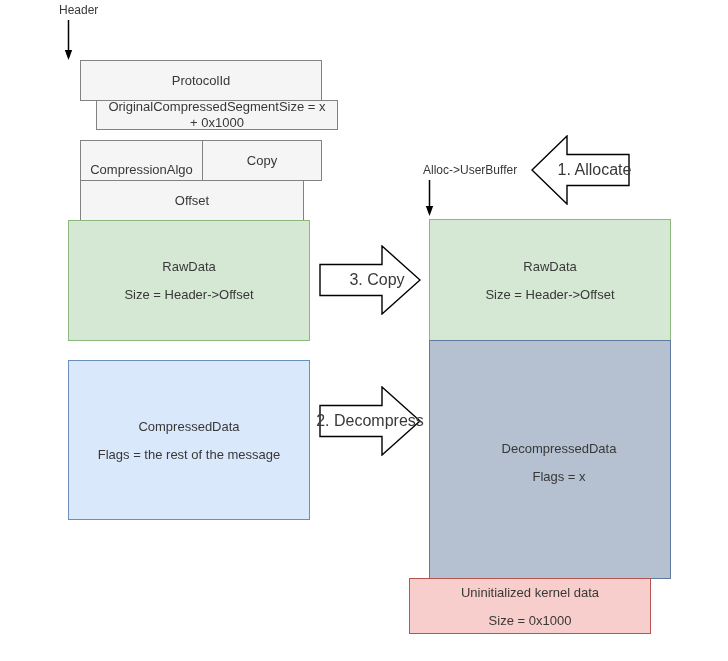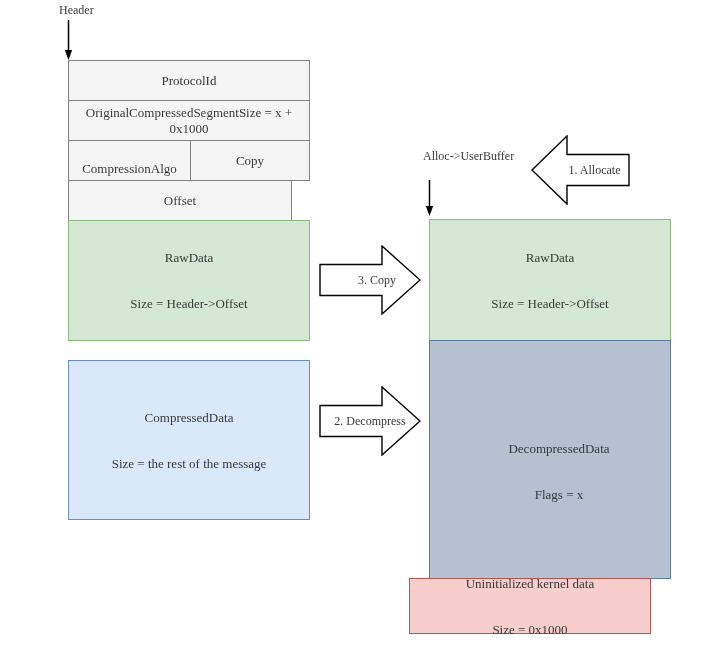--- a/index.html
+++ b/index.html
@@ -1,78 +1,78 @@
 <!DOCTYPE html>
 <html style="--canvas-bg: #ffffff; --gray-fill: #f5f5f5; --gray-stroke: #828282; --green-fill: #d5e8d4; --green-stroke: #8cb87e; --blue-fill: #dae8fc; --blue-stroke: #6c8ebf; --slate-fill: #b5c1d0; --slate-stroke: #5f7a9d; --pink-fill: #f8cecc; --pink-stroke: #b85450; --text-color: #383838; --arrow-stroke: #000000;"><head>
 <meta charset="utf-8">
 <style>
   html,body{margin:0;padding:0;background:#fff;}
   .canvas{
     position:relative;
     width:728px;height:661px;
     background:var(--canvas-bg,#fff);
-    font-family:Liberation Serif, serif;
+    font-family:Liberation Sans, sans-serif;
     color:var(--text-color,#383838);
     overflow:hidden;
   }
   .abs{position:absolute;}
   .box{
     position:absolute;
     box-sizing:border-box;
     display:flex;
     align-items:center;
     justify-content:center;
     text-align:center;
     font-size:13px;
     padding:0 10px;
   }
-  .box.gray {background:var(--gray-fill,#f5f5f5);  border:1px solid var(--gray-stroke,#828282);}
+  .box.gray {background:var(--gray-fill,#f5f5f5);  border:1px solid var(--gray-stroke,#828282);margin-left:12px;}
   .box.green{background:var(--green-fill,#d5e8d4); border:1px solid var(--green-stroke,#82b366);}
   .box.blue {background:var(--blue-fill,#dae8fc);  border:1px solid var(--blue-stroke,#6c8ebf);}
   .box.slate{background:var(--slate-fill,#b5c1d0); border:1px solid var(--slate-stroke,#5f7a9d);padding-left:28px;}
   .box.pink {background:var(--pink-fill,#f8cecc);  border:1px solid var(--pink-stroke,#b85450);}
-  .two-line{flex-direction:column;gap:31px;line-height:15px;}
+  .two-line{flex-direction:column;gap:13px;line-height:15px;}
   .ptr-label{
     position:absolute;
     font-size:12px;
     white-space:nowrap;
   }
   .step-arrow{position:absolute;}
   .step-arrow svg{display:block;}
   .step-arrow .arrow-shape{fill:#ffffff;stroke:var(--arrow-stroke,#000);stroke-width:1.4;stroke-linejoin:miter;}
   .step-arrow .arrow-label{
     position:absolute;left:0;top:0;width:100%;height:100%;
     display:flex;align-items:center;justify-content:center;
-    font-size:12px;white-space:nowrap;
+    font-size:16px;white-space:nowrap;
   }
   .thin-arrow line{stroke:#000;stroke-width:1.5;}
   .thin-arrow polygon{fill:#000;}
 </style>
 </head>
 <body>
 
 <div class="canvas">
 
   <div class="ptr-label" style="left:59px;top:3px;">Header</div>
   <svg class="abs thin-arrow" style="left:62px;top:19px;" width="13" height="42">
     <line x1="6.5" y1="1" x2="6.5" y2="32"></line>
     <polygon points="6.5,41 2.8,31 10.2,31"></polygon>
   </svg>
 
-  <div class="ptr-label" style="left:423px;top:149px;">Alloc-&gt;UserBuffer</div>
+  <div class="ptr-label" style="left:423px;top:163px;">Alloc-&gt;UserBuffer</div>
   <svg class="abs thin-arrow" style="left:423px;top:179px;" width="13" height="38">
     <line x1="6.5" y1="1" x2="6.5" y2="28"></line>
     <polygon points="6.5,37 2.8,27 10.2,27"></polygon>
   </svg>
 
   <div class="box gray" style="left:68px;top:60px;width:242px;height:41px;">
     <span>ProtocolId</span>
   </div>
 
-  <div class="box gray" style="left:68px;top:100px;width:242px;height:41px;line-height:16px;">
+  <div class="box gray" style="left:84px;top:100px;width:242px;height:30px;line-height:16px;">
     <span>OriginalCompressedSegmentSize = x + 0x1000</span>
   </div>
 
   <div class="box gray" style="left:68px;top:140px;width:123px;height:58px;">
     <span>CompressionAlgo</span>
   </div>
   <div class="box gray" style="left:190px;top:140px;width:120px;height:41px;">
     <span>Copy</span>
   </div>
 
@@ -80,21 +80,21 @@
     <span>Offset</span>
   </div>
 
   <div class="box green two-line" style="left:68px;top:220px;width:242px;height:121px;">
     <div>RawData</div>
     <div>Size = Header-&gt;Offset</div>
   </div>
 
   <div class="box blue two-line" style="left:68px;top:340px;width:242px;height:160px;margin-top:20px;">
     <div>CompressedData</div>
-    <div>Size = the rest of the message</div>
+    <div>Flags = the rest of the message</div>
   </div>
 
   <div class="box green two-line" style="left:429px;top:219px;width:242px;height:122px;">
     <div>RawData</div>
     <div>Size = Header-&gt;Offset</div>
   </div>
 
   <div class="box slate two-line" style="left:429px;top:340px;width:242px;height:239px;justify-content:flex-start;padding-top:100px;">
     <div>DecompressedData</div>
     <div>Flags = x</div>

